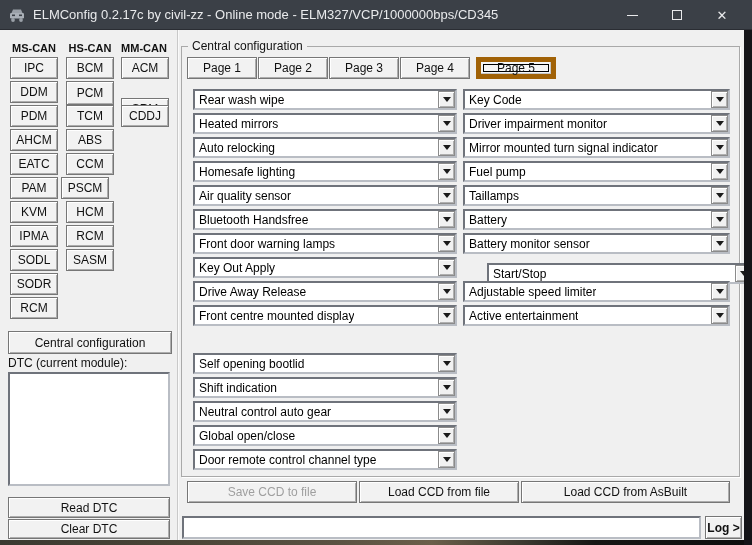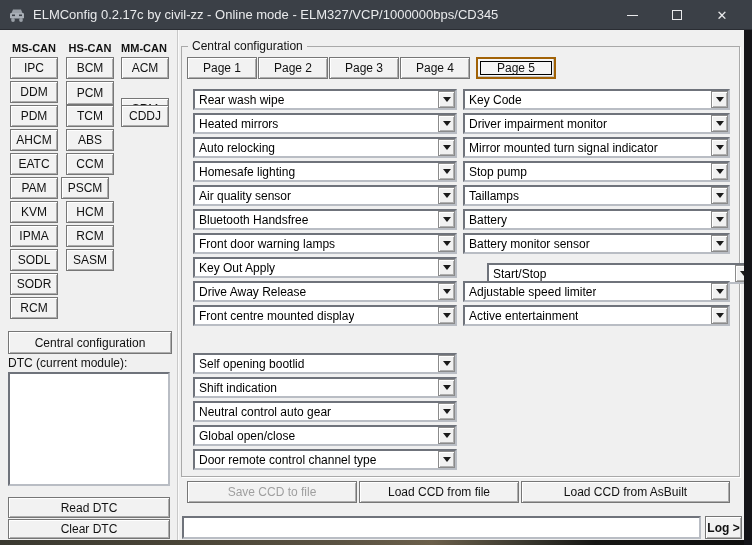--- a/index.html
+++ b/index.html
@@ -47,21 +47,21 @@
     border:1px solid #a9a9a9; box-shadow:1px 1px 0 #ffffff;
   }
   .groupbox-label {
     position:absolute; left:188px; top:9px; background:#f0f0f0;
     padding:0 4px; font-size:12px; color:#111; z-index:2;
   }
   
   .page-btn { top:27px; width:70px; height:22px; }
   .page-btn-selected {
     position:absolute; top:27px; left:476px; width:80px; height:22px;
-    background:#f6f6f6; border:2px solid #a16207; box-shadow:inset -1px -1px 0 #c7c7c7;
+    background:#f6f6f6; border:5px solid #a16207; box-shadow:inset -1px -1px 0 #c7c7c7;
   }
   .page-inner {
     position:absolute; left:2px; right:2px; top:2px; bottom:2px;
     border:1px solid #000; display:flex; align-items:center; justify-content:center;
     font-size:12px; background:#f6f6f6;
   }
   
   .combo {
     position:absolute; height:21px; background:#ffffff;
     border:2px solid; border-color:#6f737b #b9bdc4 #b9bdc4 #6f737b;
@@ -274,21 +274,21 @@
         <span class="arrow-down"></span>
       </span>
     </div>
   <div class="combo" style="left:463px;top:107px;width:267px;">
       <span class="combo-text">Mirror mounted turn signal indicator</span>
       <span class="combo-arrow-btn">
         <span class="arrow-down"></span>
       </span>
     </div>
   <div class="combo" style="left:463px;top:131px;width:267px;">
-      <span class="combo-text">Stop pump</span>
+      <span class="combo-text">Fuel pump</span>
       <span class="combo-arrow-btn">
         <span class="arrow-down"></span>
       </span>
     </div>
   <div class="combo" style="left:463px;top:155px;width:267px;">
       <span class="combo-text">Taillamps</span>
       <span class="combo-arrow-btn">
         <span class="arrow-down"></span>
       </span>
     </div>

